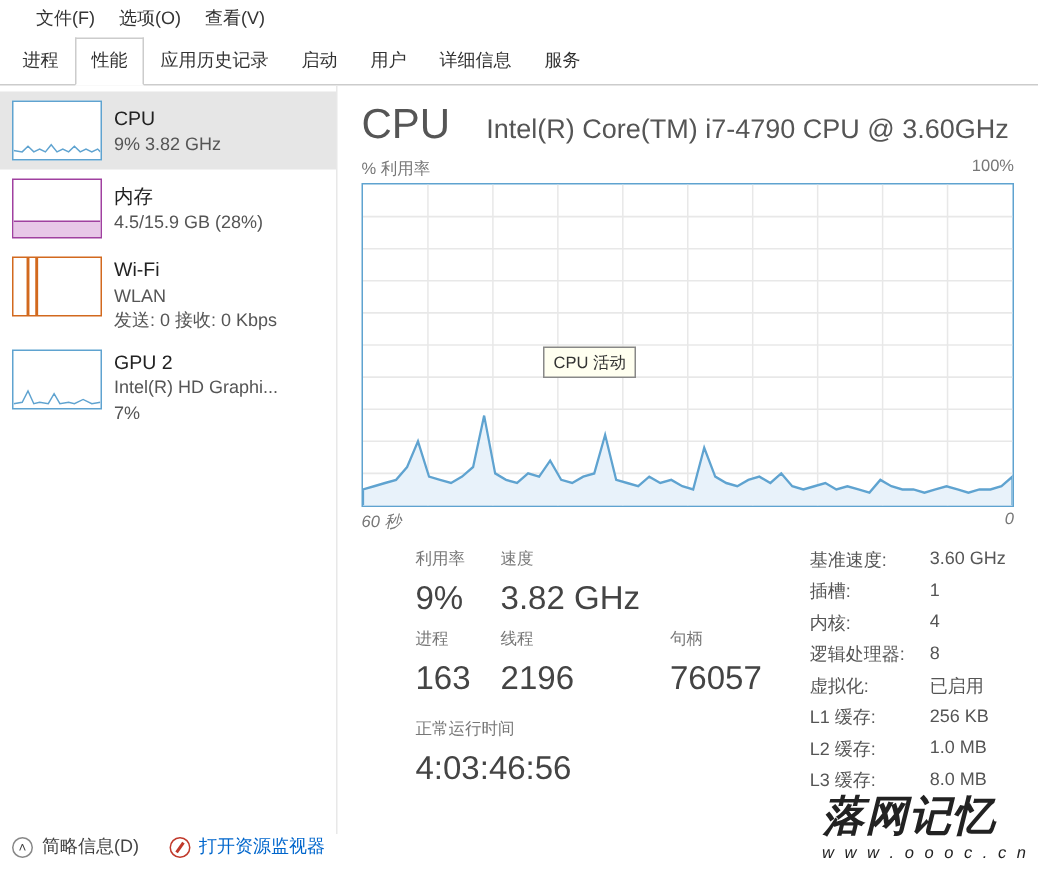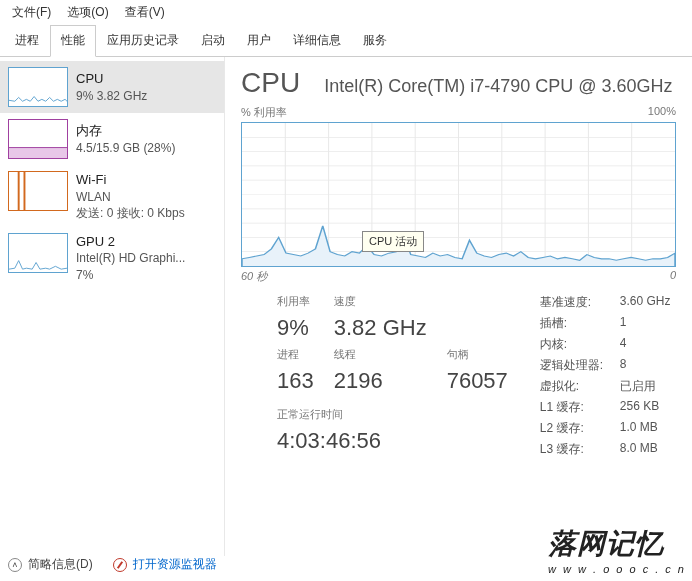--- a/index.html
+++ b/index.html
@@ -1,38 +1,38 @@
 <!DOCTYPE html>
 <html><head>
 <meta charset="utf-8">
 <style>
 * { margin: 0; padding: 0; box-sizing: border-box; font-family: "Microsoft YaHei", "Segoe UI", sans-serif; }
 body { width: 692px; height: 581px; background: #fff; overflow: hidden; position: relative; font-size: 12px; color: #333; }
-.menu-bar { display: flex; gap: 16px; padding: 4px 12px; font-size: 12px; }
+.menu-bar { display: flex; gap: 16px; padding: 4px 24px; font-size: 12px; }
 .tab-strip { display: flex; border-bottom: 1px solid #ccc; padding-left: 4px; font-size: 12px; }
 .tab { padding: 6px 10px; cursor: pointer; border: 1px solid transparent; }
 .tab.active { border: 1px solid #ccc; border-bottom: 1px solid #fff; margin-bottom: -1px; background: #fff; }
 .main { display: flex; height: calc(100% - 82px); }
 .sidebar { width: 225px; border-right: 1px solid #e8e8e8; padding-top: 4px; }
 .side-item { display: flex; padding: 6px 8px; gap: 8px; cursor: pointer; }
 .side-item.selected { background: #e6e6e6; }
 .thumb { width: 60px; height: 40px; border: 1px solid #999; position: relative; flex-shrink: 0; background: #fff; overflow: hidden; }
 .thumb svg { width: 100%; height: 100%; display: block; }
 .thumb.mem { border-color: #a040a0; }
 .thumb.disk { border-color: #4caf50; }
 .thumb.wifi { border-color: #d2691e; }
 .thumb.cpu-t, .thumb.gpu-t { border-color: #5fa3d0; }
 .side-text { display: flex; flex-direction: column; justify-content: center; line-height: 1.35; font-size: 12px; color: #555; }
 .side-text .title { font-size: 13px; color: #222; }
 .content { flex: 1; padding: 10px 16px; overflow: hidden; }
 .cpu-header { display: flex; align-items: baseline; gap: 24px; margin-bottom: 6px; }
 .cpu-header .big { font-size: 28px; color: #555; }
 .cpu-header .model { font-size: 18px; color: #555; }
 .chart-labels { display: flex; justify-content: space-between; font-size: 11px; color: #777; margin: 2px 0; }
-.chart { height: 145px; border: 1px solid #5fa3d0; position: relative; background: #fff; }
+.chart { height: 216px; border: 1px solid #5fa3d0; position: relative; background: #fff; }
 .chart svg { width: 100%; height: 100%; display: block; }
 .tooltip { position: absolute; left: 120px; top: 108px; border: 1px solid #888; background: #fffff0; padding: 2px 6px; font-size: 11px; }
 .bottom-labels { display: flex; justify-content: space-between; font-size: 11px; color: #777; margin: 2px 0 10px; font-style: italic; }
 .stats { display: flex; gap: 32px; margin-left: 36px; }
 .stats-left { display: grid; grid-template-columns: auto auto auto; column-gap: 20px; row-gap: 2px; }
 .stats-left .lbl { font-size: 11px; color: #777; }
 .stats-left .val { font-size: 22px; color: #444; }
 .stats-left .uptime-lbl { grid-column: 1 / span 3; font-size: 11px; color: #777; margin-top: 6px; }
 .stats-left .uptime-val { grid-column: 1 / span 3; font-size: 22px; color: #444; }
 .stats-right { display: grid; grid-template-columns: 80px auto; row-gap: 4px; font-size: 12px; color: #555; align-content: start; }

